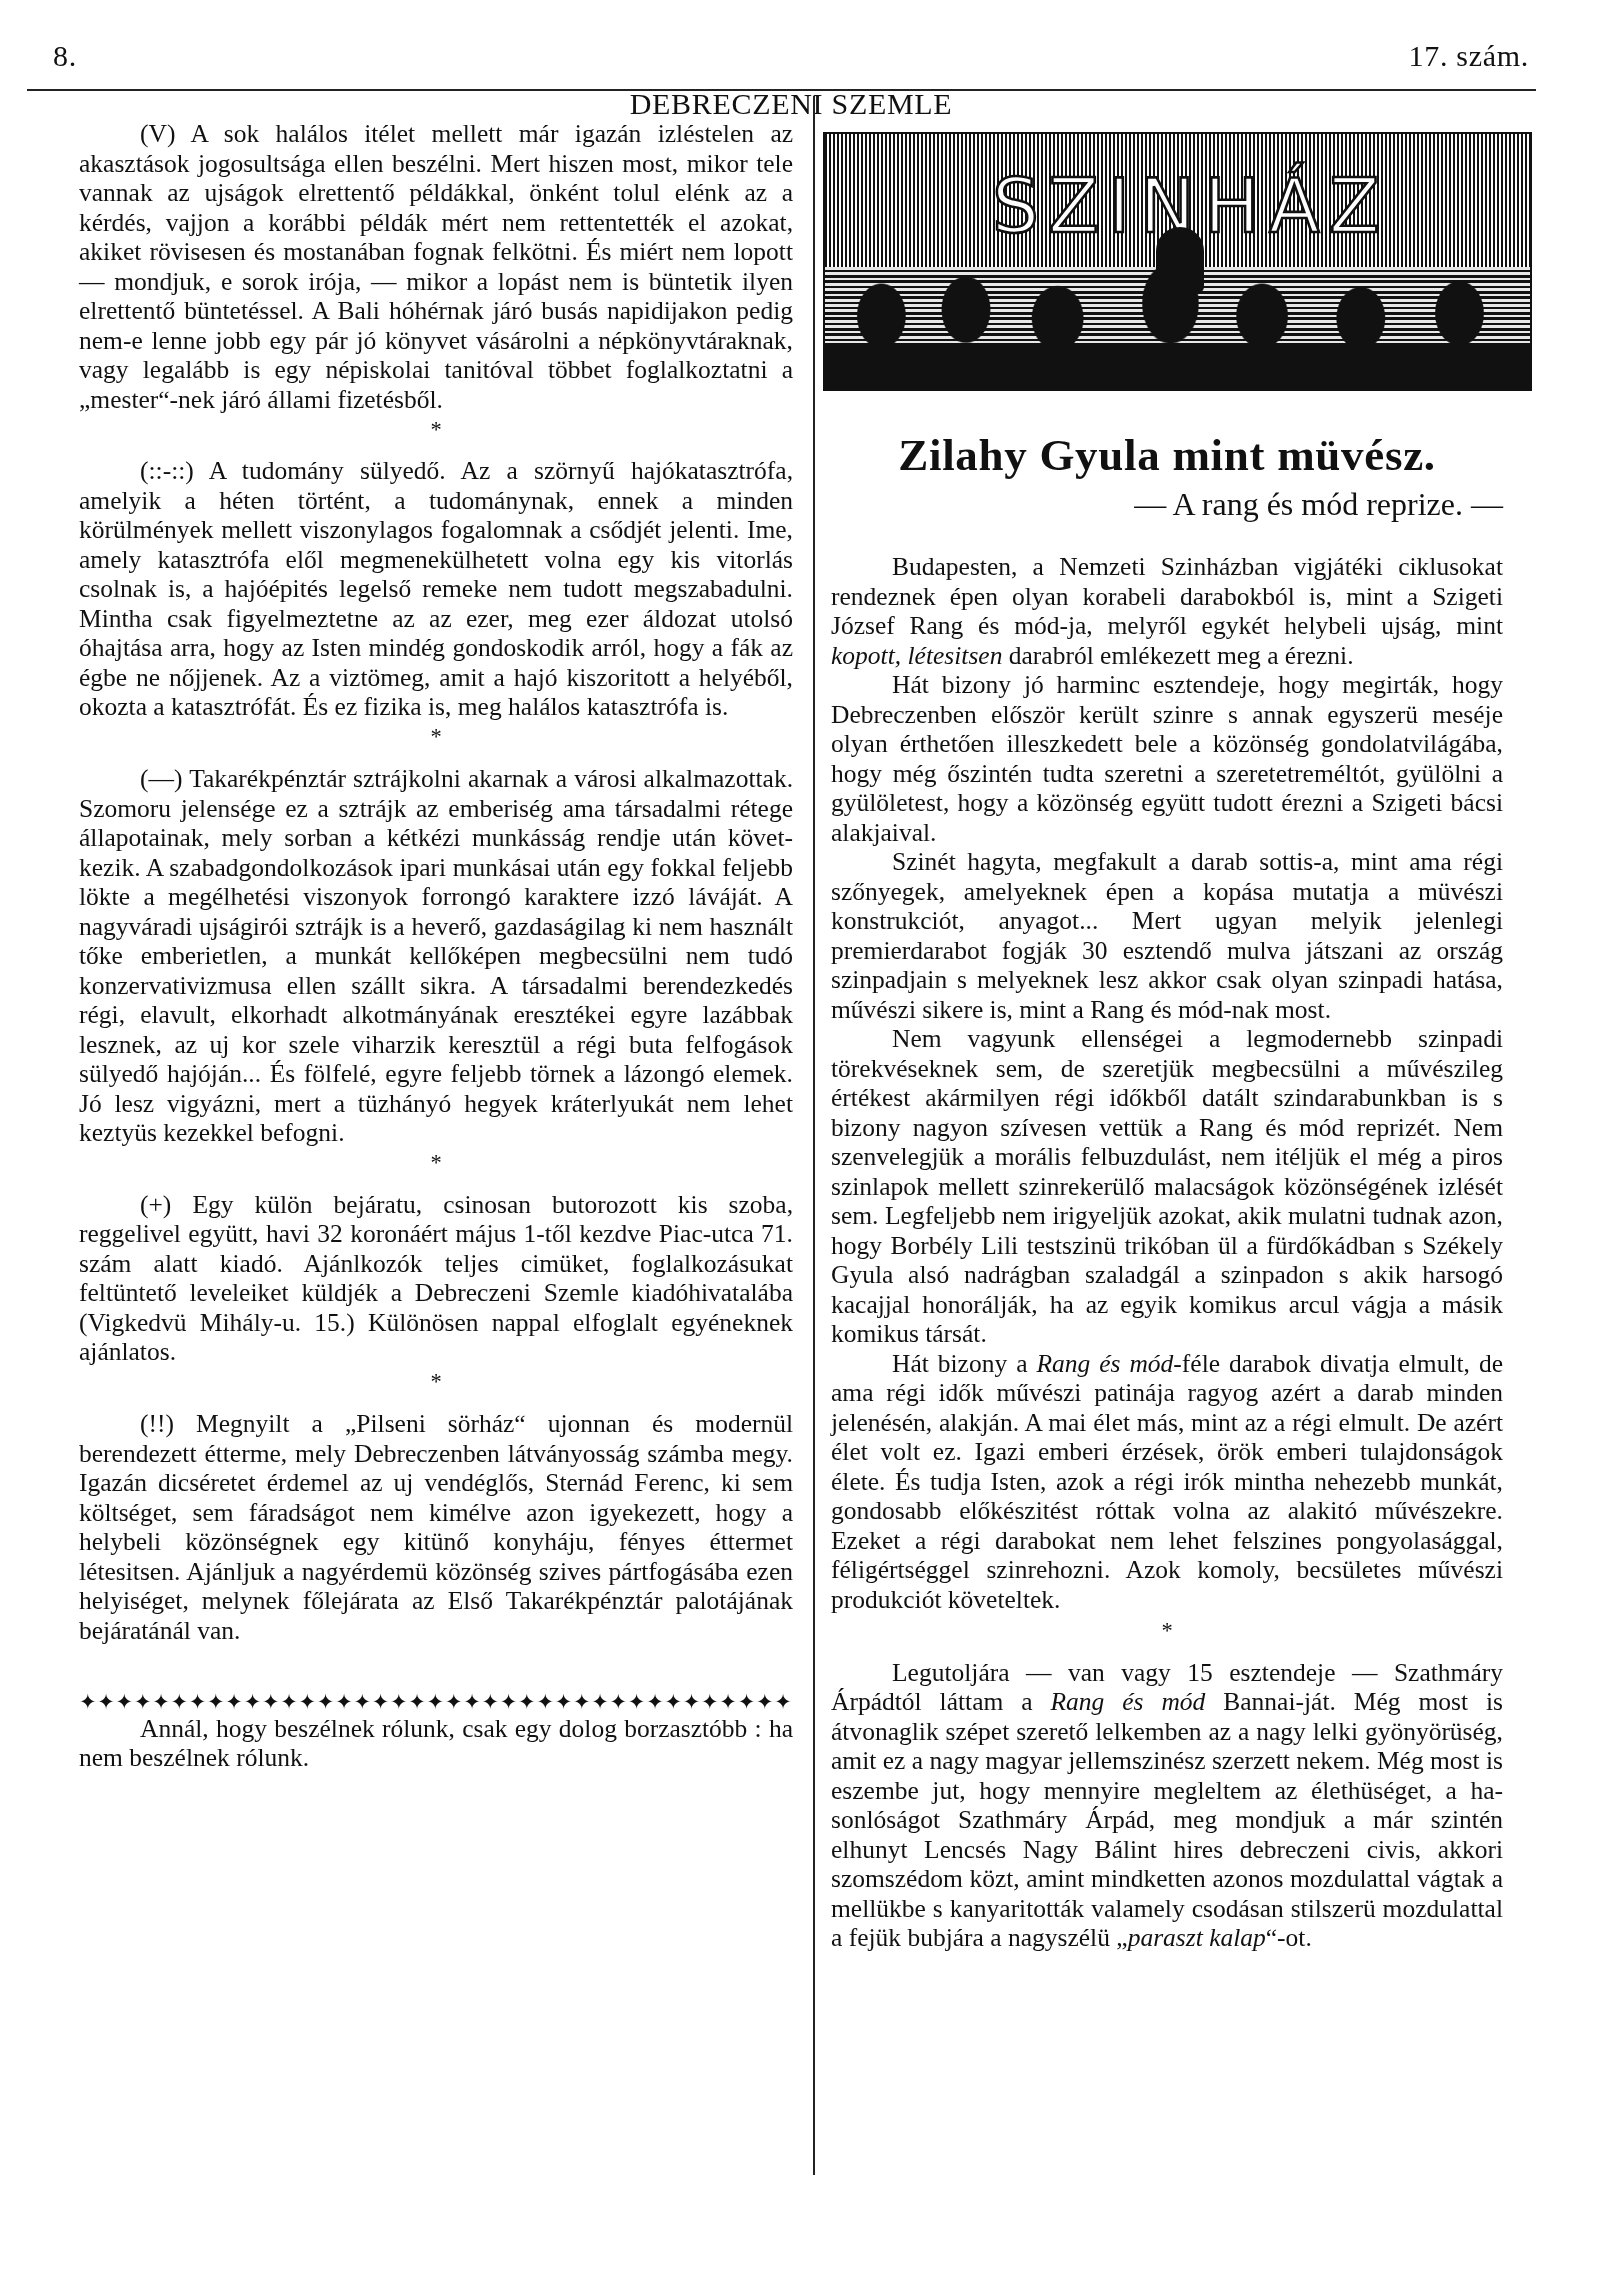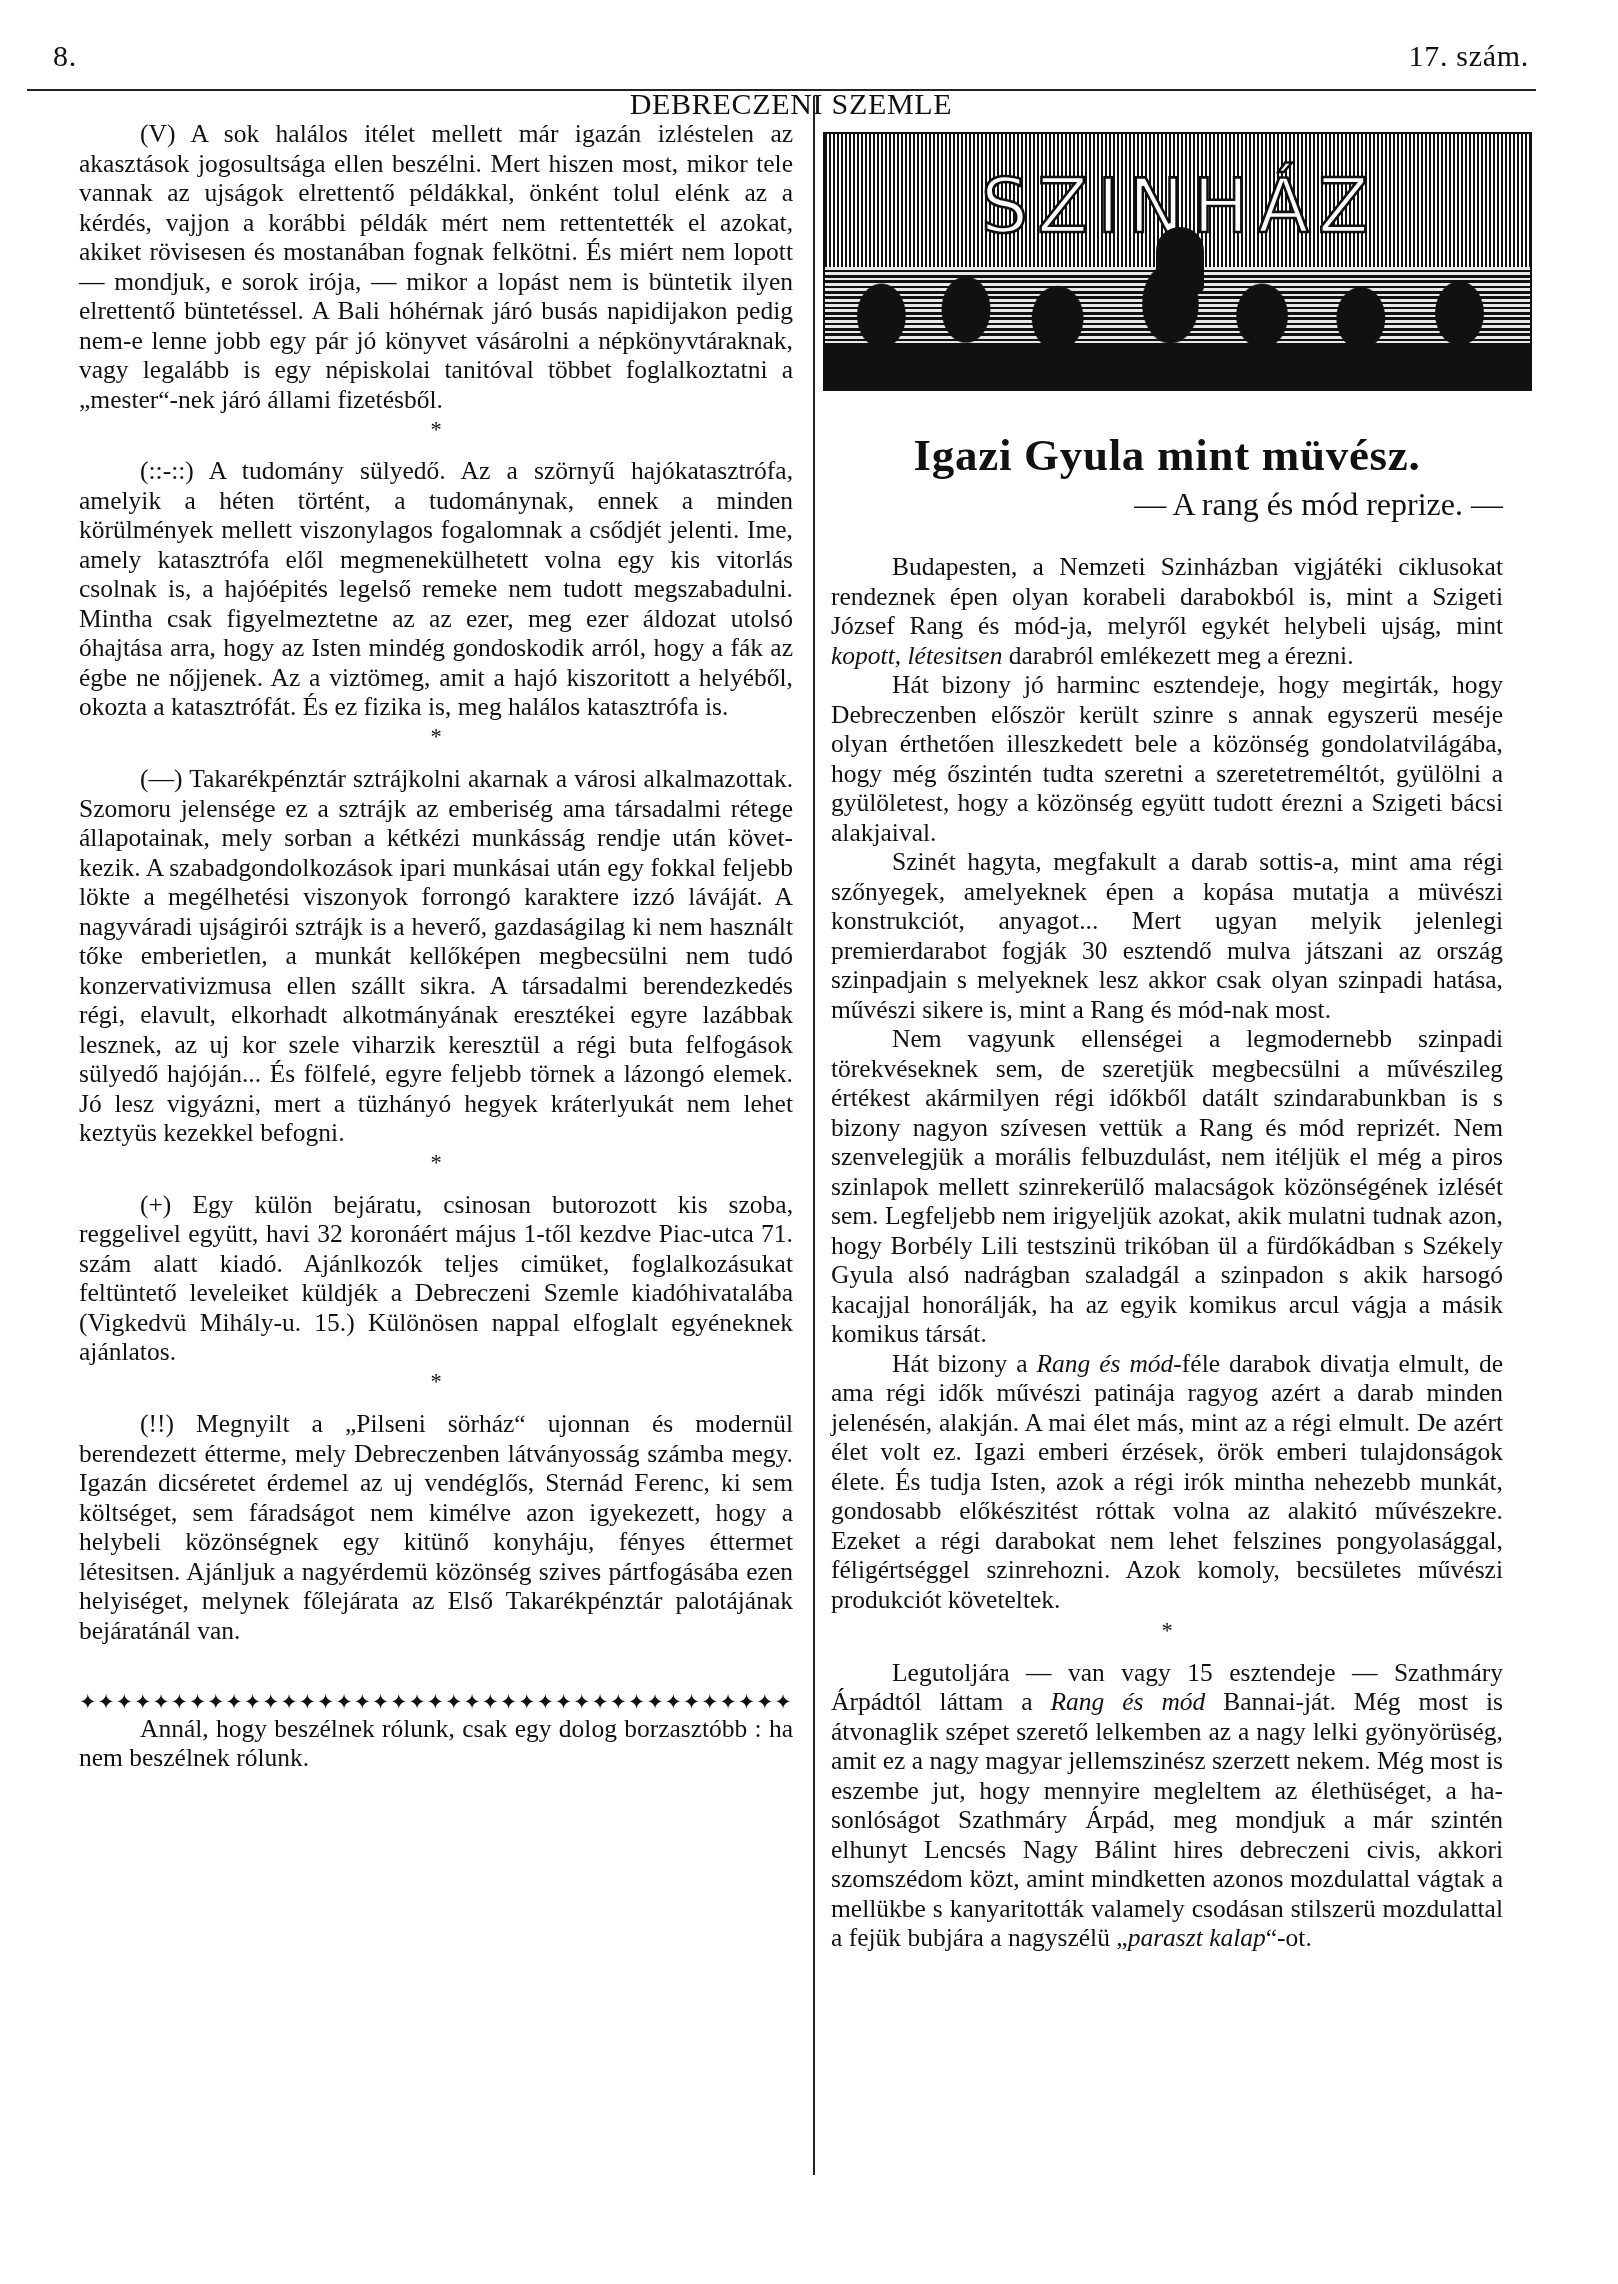--- a/index.html
+++ b/index.html
@@ -40,21 +40,21 @@
   }
   .signoff { margin-top: 29px; }
 
   
   .banner {
     position: relative; width: 705px; height: 255px; margin: 13.2px 0 0 -8px;
     background: repeating-linear-gradient(90deg, #111 0px, #111 2px, #fff 2px, #fff 4px);
     border: 2px solid #111; overflow: hidden;
   }
   .banner .title {
-    position: absolute; top: 36px; left: 189px; width: 331px; height: 73px;
+    position: absolute; top: 36px; left: 200px; width: 331px; height: 73px;
     display: flex; align-items: center; justify-content: center;
     font-family: "DejaVu Sans", sans-serif; font-size: 74px; letter-spacing: 9.3px;
     color: #fff; -webkit-text-stroke: 2.6px #111; background: transparent;
   }
   .banner .seats {
     position: absolute; left: 0; right: 0; bottom: 0; height: 122px;
     background:
       radial-gradient(ellipse 25px 33px at 8% 40%, #111 95%, transparent 100%),
       radial-gradient(ellipse 25px 34px at 20% 35%, #111 95%, transparent 100%),
       radial-gradient(ellipse 26.5px 33px at 33% 42%, #111 95%, transparent 100%),
@@ -136,21 +136,21 @@
 
 <div class="col col-right">
 
   <div class="banner">
     <div class="title">SZINHÁZ</div>
     <div class="seats"></div>
     <div class="performer"></div>
     <div class="seat-row"></div>
   </div>
 
-  <div class="article-title">Igazi Gyula mint müvész.</div>
+  <div class="article-title">Zilahy Gyula mint müvész.</div>
   <div class="article-subtitle">— A rang és mód reprize. —</div>
 
   <p>
     <span>Budapesten, a Nemzeti Szinházban vigjátéki ciklusokat rendeznek épen olyan korabeli darabokból is, mint a Szigeti József Rang és mód-ja, melyről egy­két helybeli ujság, mint </span><span class="em">kopott, létesitsen</span><span> darabról emlékezett meg a érezni.</span>
   </p>
   <p>
     <span>Hát bizony jó harminc esztendeje, hogy meg­irták, hogy Debreczenben először került szinre s annak egyszerü meséje olyan érthetően illeszkedett bele a közönség gondolatvilágába, hogy még őszintén tudta szeretni a szeretetreméltót, gyülölni a gyülöle­test, hogy a közönség együtt tudott érezni a Szigeti bácsi alakjaival.</span>
   </p>
   <p>
     <span>Szinét hagyta, megfakult a darab sottis-a, mint ama régi szőnyegek, amelyeknek épen a kopása mutatja a müvészi konstrukciót, anyagot... Mert ugyan melyik jelenlegi premierdarabot fogják 30 esztendő mulva játszani az ország szinpadjain s melyeknek lesz akkor csak olyan szinpadi hatása, művészi sikere is, mint a Rang és mód-nak most.</span>

